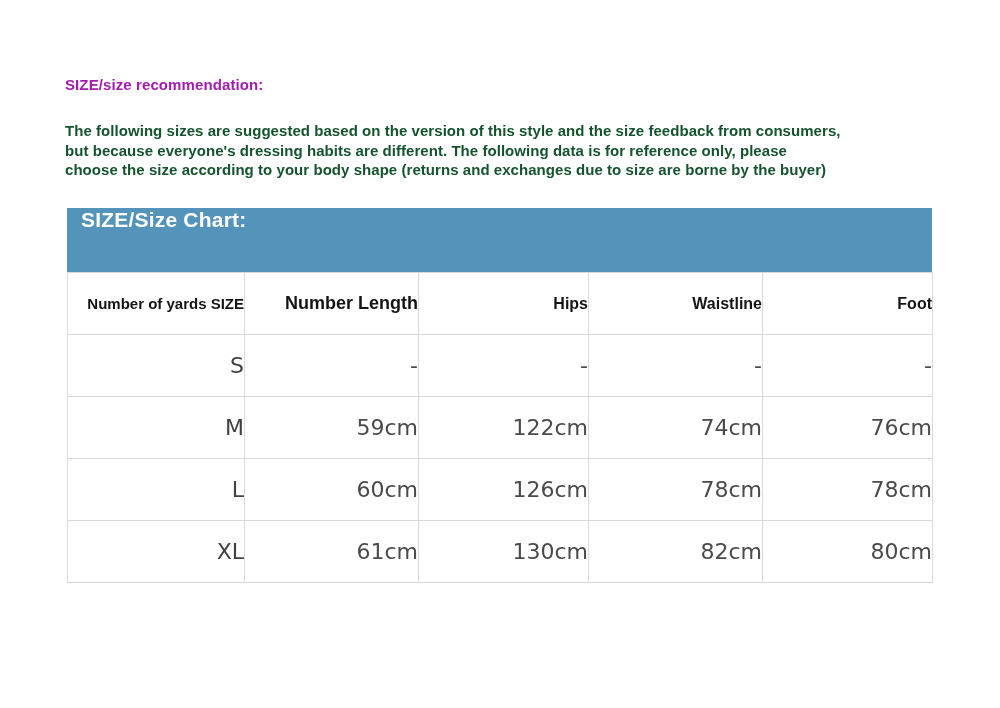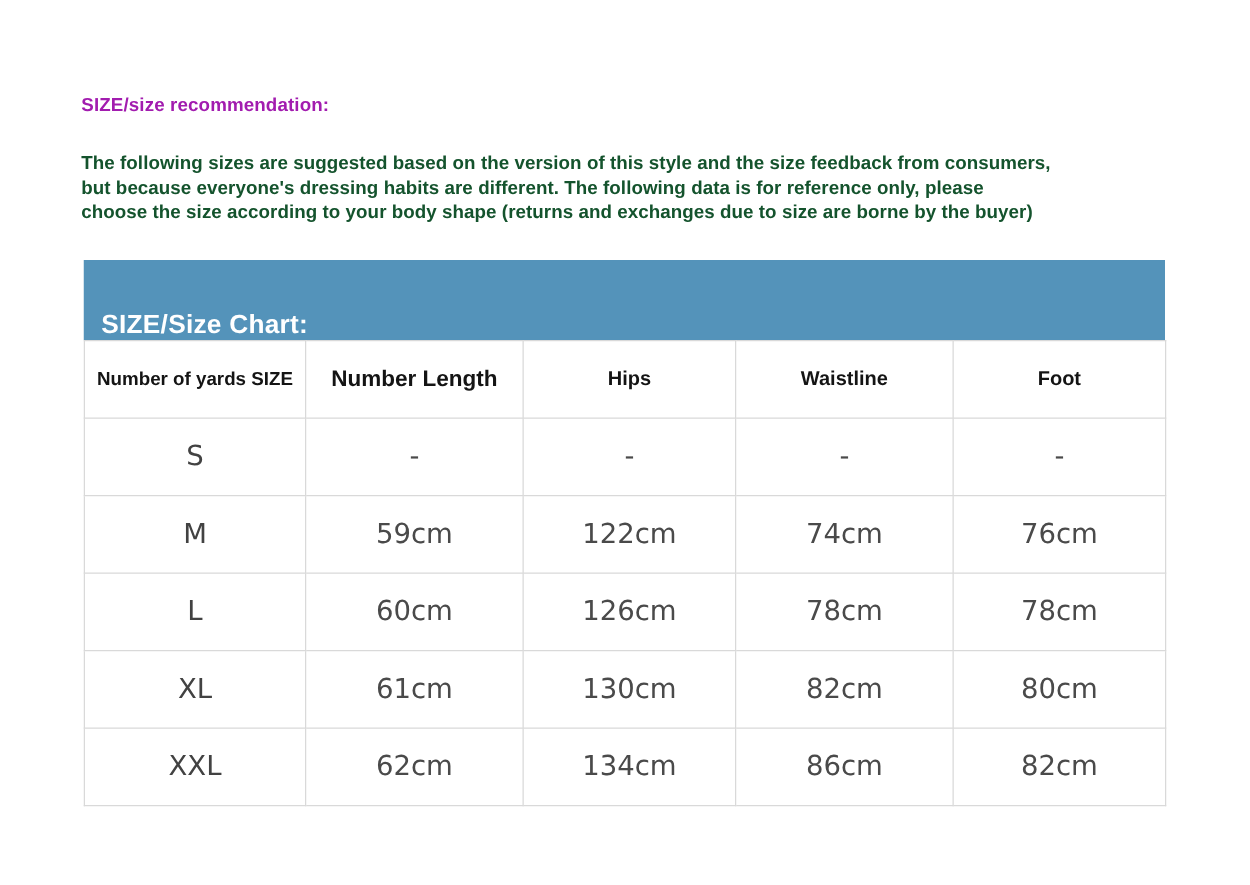--- a/index.html
+++ b/index.html
@@ -21,41 +21,41 @@
     font-size: 15px; font-weight: bold; color: #14532d;
     line-height: 19.5px; letter-spacing: 0.05px;
   }
   .rec-intro .line { white-space: nowrap; }
 
   .size-chart {
     position: absolute; left: 67px; top: 208px; width: 865px;
   }
   .size-chart-banner {
     height: 64px; background: #5493BA;
-    display: flex; align-items: flex-end;
+    display: flex; align-items: flex-start;
     padding-left: 14px;
   }
   .size-chart-banner .banner-title {
     color: #ffffff; font-size: 21px; font-weight: bold;
     letter-spacing: 0.2px;
   }
 
   table.size-table {
     width: 865px; border-collapse: collapse; table-layout: fixed;
     background: #ffffff;
   }
   table.size-table col.c1 { width: 177px; }
   table.size-table col.c2 { width: 174px; }
   table.size-table col.c3 { width: 170px; }
   table.size-table col.c4 { width: 174px; }
   table.size-table col.c5 { width: 170px; }
 
   table.size-table th, table.size-table td {
     border: 1px solid #d9d9d9;
-    text-align: center; vertical-align: middle;
+    text-align: right; vertical-align: middle;
   }
   table.size-table th {
     height: 62px; color: #141414; font-weight: bold; font-size: 16px;
   }
   table.size-table th.col-yards { font-size: 15px; }
   table.size-table th.col-pants { font-size: 18px; }
   table.size-table td {
     height: 62px;
     font-family: "DejaVu Sans", sans-serif;
     font-size: 22px; font-weight: 400; color: #4a4a4a;
@@ -119,24 +119,17 @@
           <td>78cm</td>
           <td>78cm</td>
         </tr>
         <tr>
           <td class="size-label">XL</td>
           <td>61cm</td>
           <td>130cm</td>
           <td>82cm</td>
           <td>80cm</td>
         </tr>
-        <tr>
-          <td class="size-label">XXL</td>
-          <td>62cm</td>
-          <td>134cm</td>
-          <td>86cm</td>
-          <td>82cm</td>
-        </tr>
       </tbody>
     </table>
   </div>
 
 </div>
 
 </body></html>

